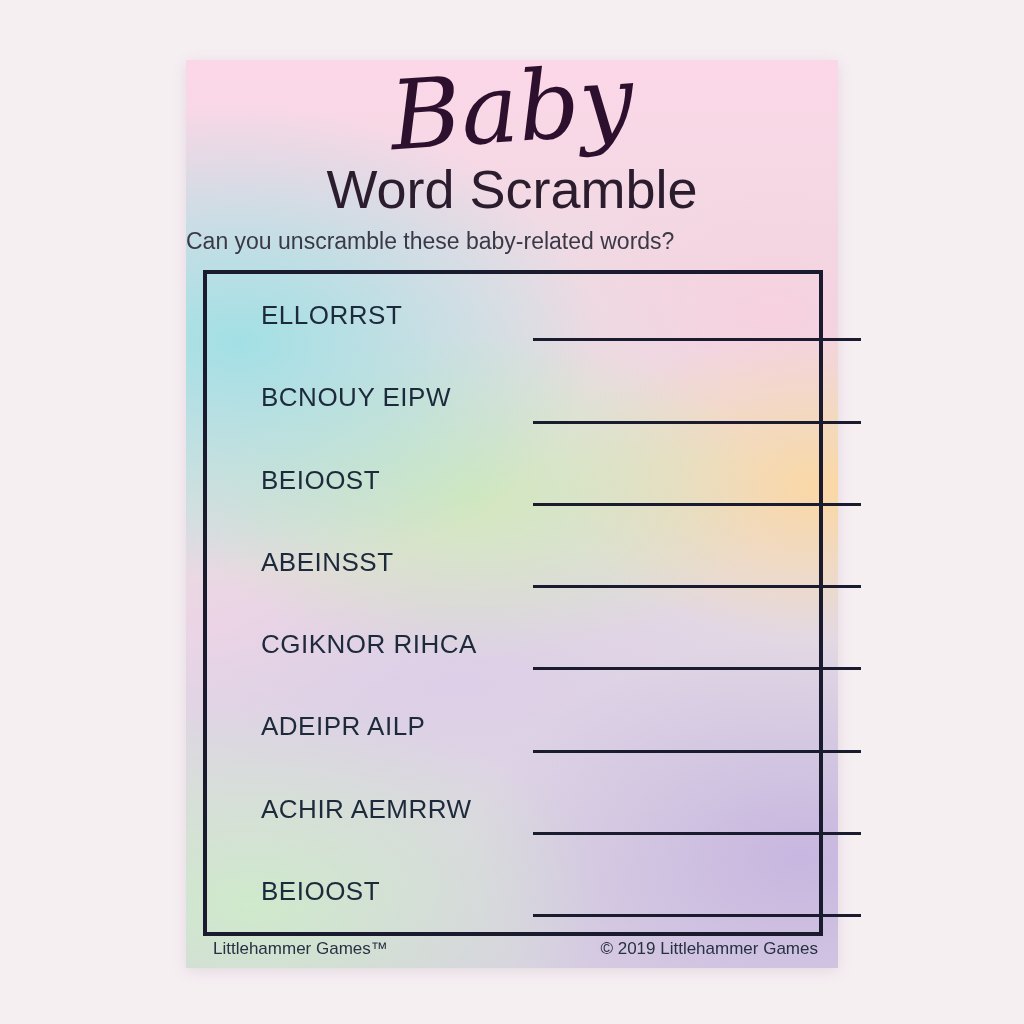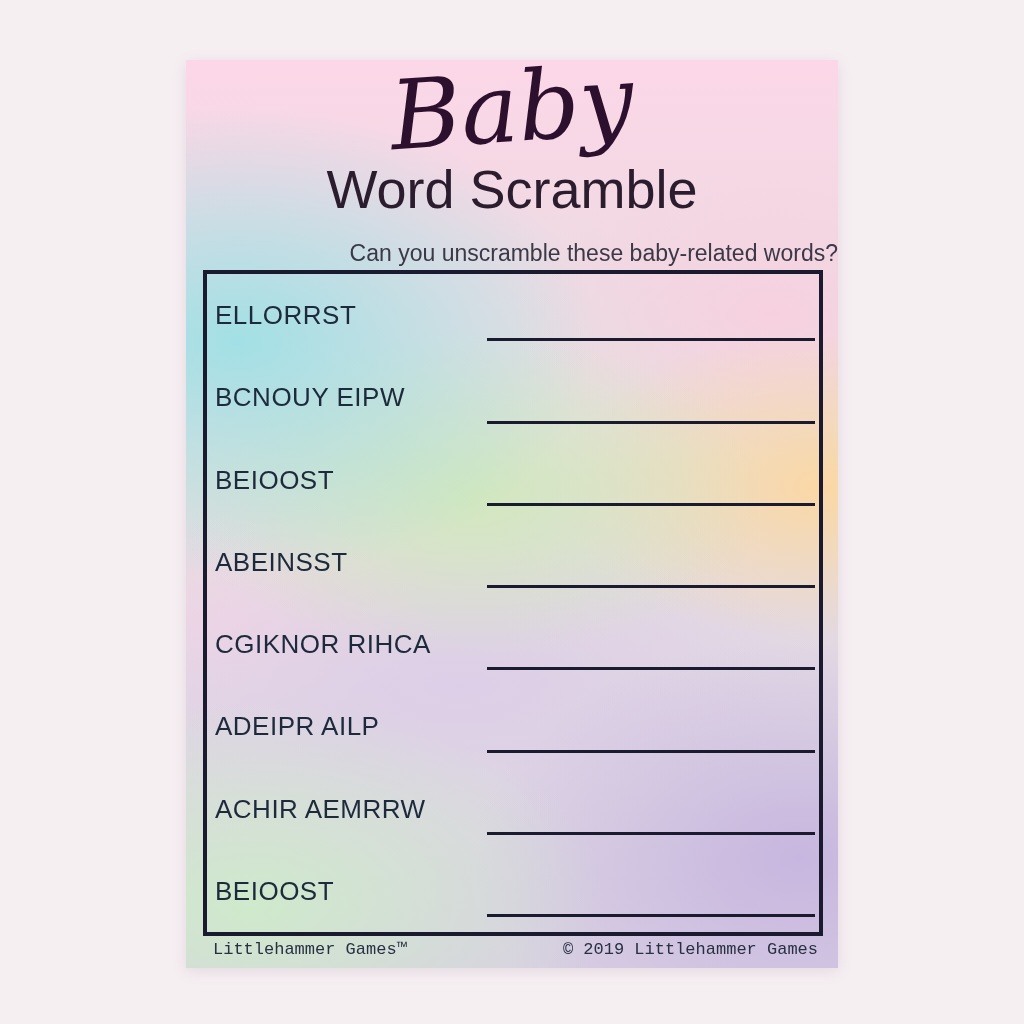--- a/index.html
+++ b/index.html
@@ -57,43 +57,44 @@
     right: 0;
     text-align: center;
     font-size: 54px;
     font-weight: 500;
     letter-spacing: 0px;
     color: #2b1c2e;
     z-index: 2;
   }
   .subtitle {
     position: absolute;
-    top: 180px;
+    top: 168px;
     left: 0;
     right: 0;
-    text-align: right;
+    text-align: left;
     font-size: 23px;
     font-weight: 400;
     color: #3b3947;
     z-index: 2;
   }
   .word-box {
     position: absolute;
     left: 17px;
     top: 210px;
     width: 620px;
     height: 666px;
     border: 4px solid #1a1b2e;
     box-sizing: border-box;
     display: flex;
     flex-direction: column;
   }
   .word-row {
     position: relative;
     flex: 1 1 0;
+    margin-left: 46px;
   }
   .scramble-word {
     position: absolute;
     left: 8px;
     top: 50%;
     transform: translateY(-50%);
     font-size: 26px;
     font-weight: 500;
     letter-spacing: 0.5px;
     color: #1d2a3b;
@@ -110,21 +111,20 @@
   .footer {
     position: absolute;
     left: 27px;
     right: 20px;
     bottom: 9px;
     display: flex;
     justify-content: space-between;
     align-items: baseline;
     font-size: 17px;
     color: #283043;
-    font-family: Liberation Mono, monospace;
   }
 </style>
 </head>
 <body>
 
 <div class="stage">
   <div class="card">
 
     <div class="title-script">Baby</div>
     <div class="title-main">Word Scramble</div>

